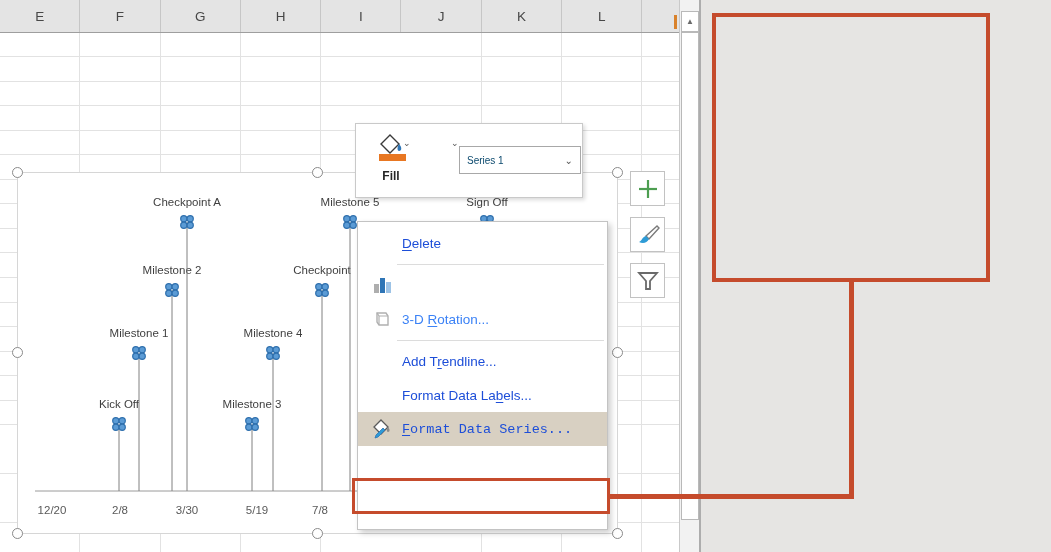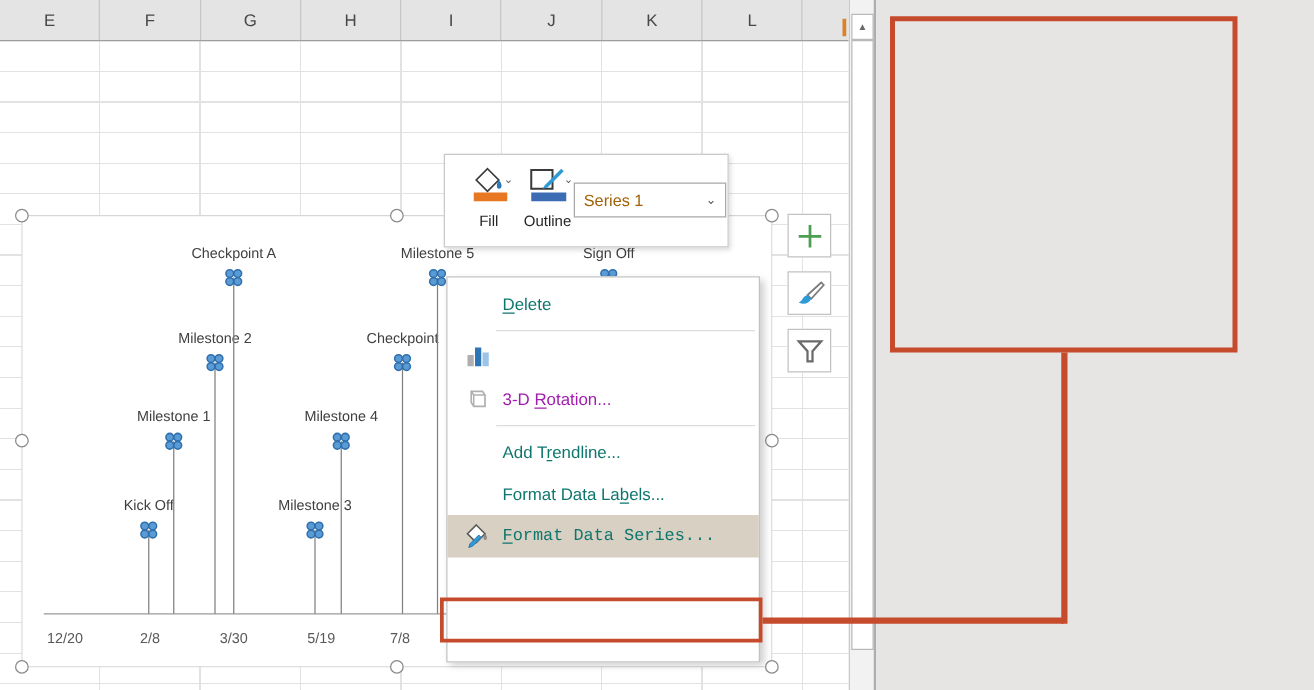--- a/index.html
+++ b/index.html
@@ -27,33 +27,33 @@
   .scrollbar{position:absolute;left:679px;top:0;width:20px;height:552px;background:#f2f2f2;border-left:1px solid #c9c9c9;}
   .scroll-up{position:absolute;left:1px;top:11px;width:18px;height:21px;background:#fff;border:1px solid #b9b9b9;color:#6a6a6a;font-size:8px;display:flex;align-items:center;justify-content:center;}
   .scroll-thumb{position:absolute;left:1px;top:32px;width:18px;height:488px;background:#fff;border:1px solid #b9b9b9;}
   .pane-sep{position:absolute;left:699px;top:0;width:2px;height:552px;background:#adadad;}
 
   
   .panel{position:absolute;left:701px;top:0;width:350px;height:552px;background:#e6e5e3;}
 
   
   .mini-toolbar{position:absolute;left:355px;top:123px;width:228px;height:75px;background:#fff;border:1px solid #c9c9c9;box-shadow:2px 2px 4px rgba(0,0,0,.15);}
-  .mt-group{position:absolute;top:8px;text-align:center;}
+  .mt-group{position:absolute;top:8px;text-align:center;font-weight:bold;}
   .mt-label{font-size:12px;color:#262626;margin-top:3px;}
   .mt-chev{position:absolute;font-size:9px;color:#555;}
   .series-combo{position:absolute;left:103px;top:22px;width:122px;height:28px;background:#fff;border:1px solid #a8a8a8;display:flex;align-items:center;}
-  .series-combo-text{font-size:13px;color:#a16207;padding-left:7px;flex:1;}
+  .series-combo-text{font-size:10px;color:#0c4a6e;padding-left:7px;flex:1;}
   .series-combo-chev{font-size:10px;color:#555;padding-right:7px;}
 
   
   .context-menu{position:absolute;left:357px;top:221px;width:251px;height:309px;background:#fff;border:1px solid #c3c3c3;box-shadow:3px 3px 6px rgba(0,0,0,.2);padding-top:4px;}
-  .menu-item{height:34px;display:flex;align-items:center;font-size:13.5px;color:#0f766e;position:relative;}
+  .menu-item{height:34px;display:flex;align-items:center;font-size:13.5px;color:#1d4ed8;position:relative;}
   .menu-icon{position:absolute;left:13px;width:22px;height:22px;display:flex;align-items:center;justify-content:center;}
   .menu-text{margin-left:44px;}
-  .menu-item.disabled{color:#a21caf;}
+  .menu-item.disabled{color:#3b82f6;}
   .menu-sep{height:8px;position:relative;}
   .menu-sep::after{content:"";position:absolute;left:39px;right:3px;top:4px;height:1px;background:#dcdcdc;}
   .menu-item.highlighted{background:#d8d0c2;font-family:Liberation Mono, monospace;}
   .menu-text u{text-underline-offset:2px;}
 
   
   .red-box-panel{position:absolute;left:712px;top:13px;width:278px;height:269px;border:4px solid #c54b2c;}
   .red-box-menu{position:absolute;left:352px;top:478px;width:258px;height:36px;border:3px solid #c54b2c;}
   .red-vline{position:absolute;left:849px;top:282px;width:5px;height:217px;background:#c54b2c;}
   .red-hline{position:absolute;left:610px;top:494px;width:241px;height:5px;background:#c54b2c;}
@@ -201,28 +201,20 @@
   <div class="mini-toolbar">
     <div class="mt-group" style="left:13px;width:44px;">
       <svg width="30" height="30">
         <path d="M14 3 L23 12 L14 21 L5 12 Z" fill="#fff" stroke="#3a3a3a" stroke-width="1.4"></path>
         <path d="M23 12 C26 15 26 19 23 19 C21 19 21 15 23 12 Z" fill="#2e75b6"></path>
         <rect x="3" y="22" width="27" height="7" fill="#e87722"></rect>
       </svg>
       <div class="mt-label">Fill</div>
     </div>
     <div class="mt-chev" style="left:47px;top:14px;">⌄</div>
-    <div class="mt-group" style="left:58px;width:48px;">
-      <svg width="32" height="30">
-        <rect x="3" y="4" width="17" height="15" fill="#fff" stroke="#3a3a3a" stroke-width="1.6"></rect>
-        <path d="M27 3 L14 16 L12 19 L16 18 L29 5 Z" fill="#2e9bd6"></path>
-        <rect x="3" y="22" width="28" height="7" fill="#3c6cb4"></rect>
-      </svg>
-      <div class="mt-label">Outline</div>
-    </div>
     <div class="mt-chev" style="left:95px;top:14px;">⌄</div>
     <div class="series-combo">
       <div class="series-combo-text">Series 1</div>
       <div class="series-combo-chev">⌄</div>
     </div>
   </div>
 
   <div class="context-menu" id="context-menu">
       <div class="menu-item">
         <span class="menu-text"><u>D</u>elete</span>

